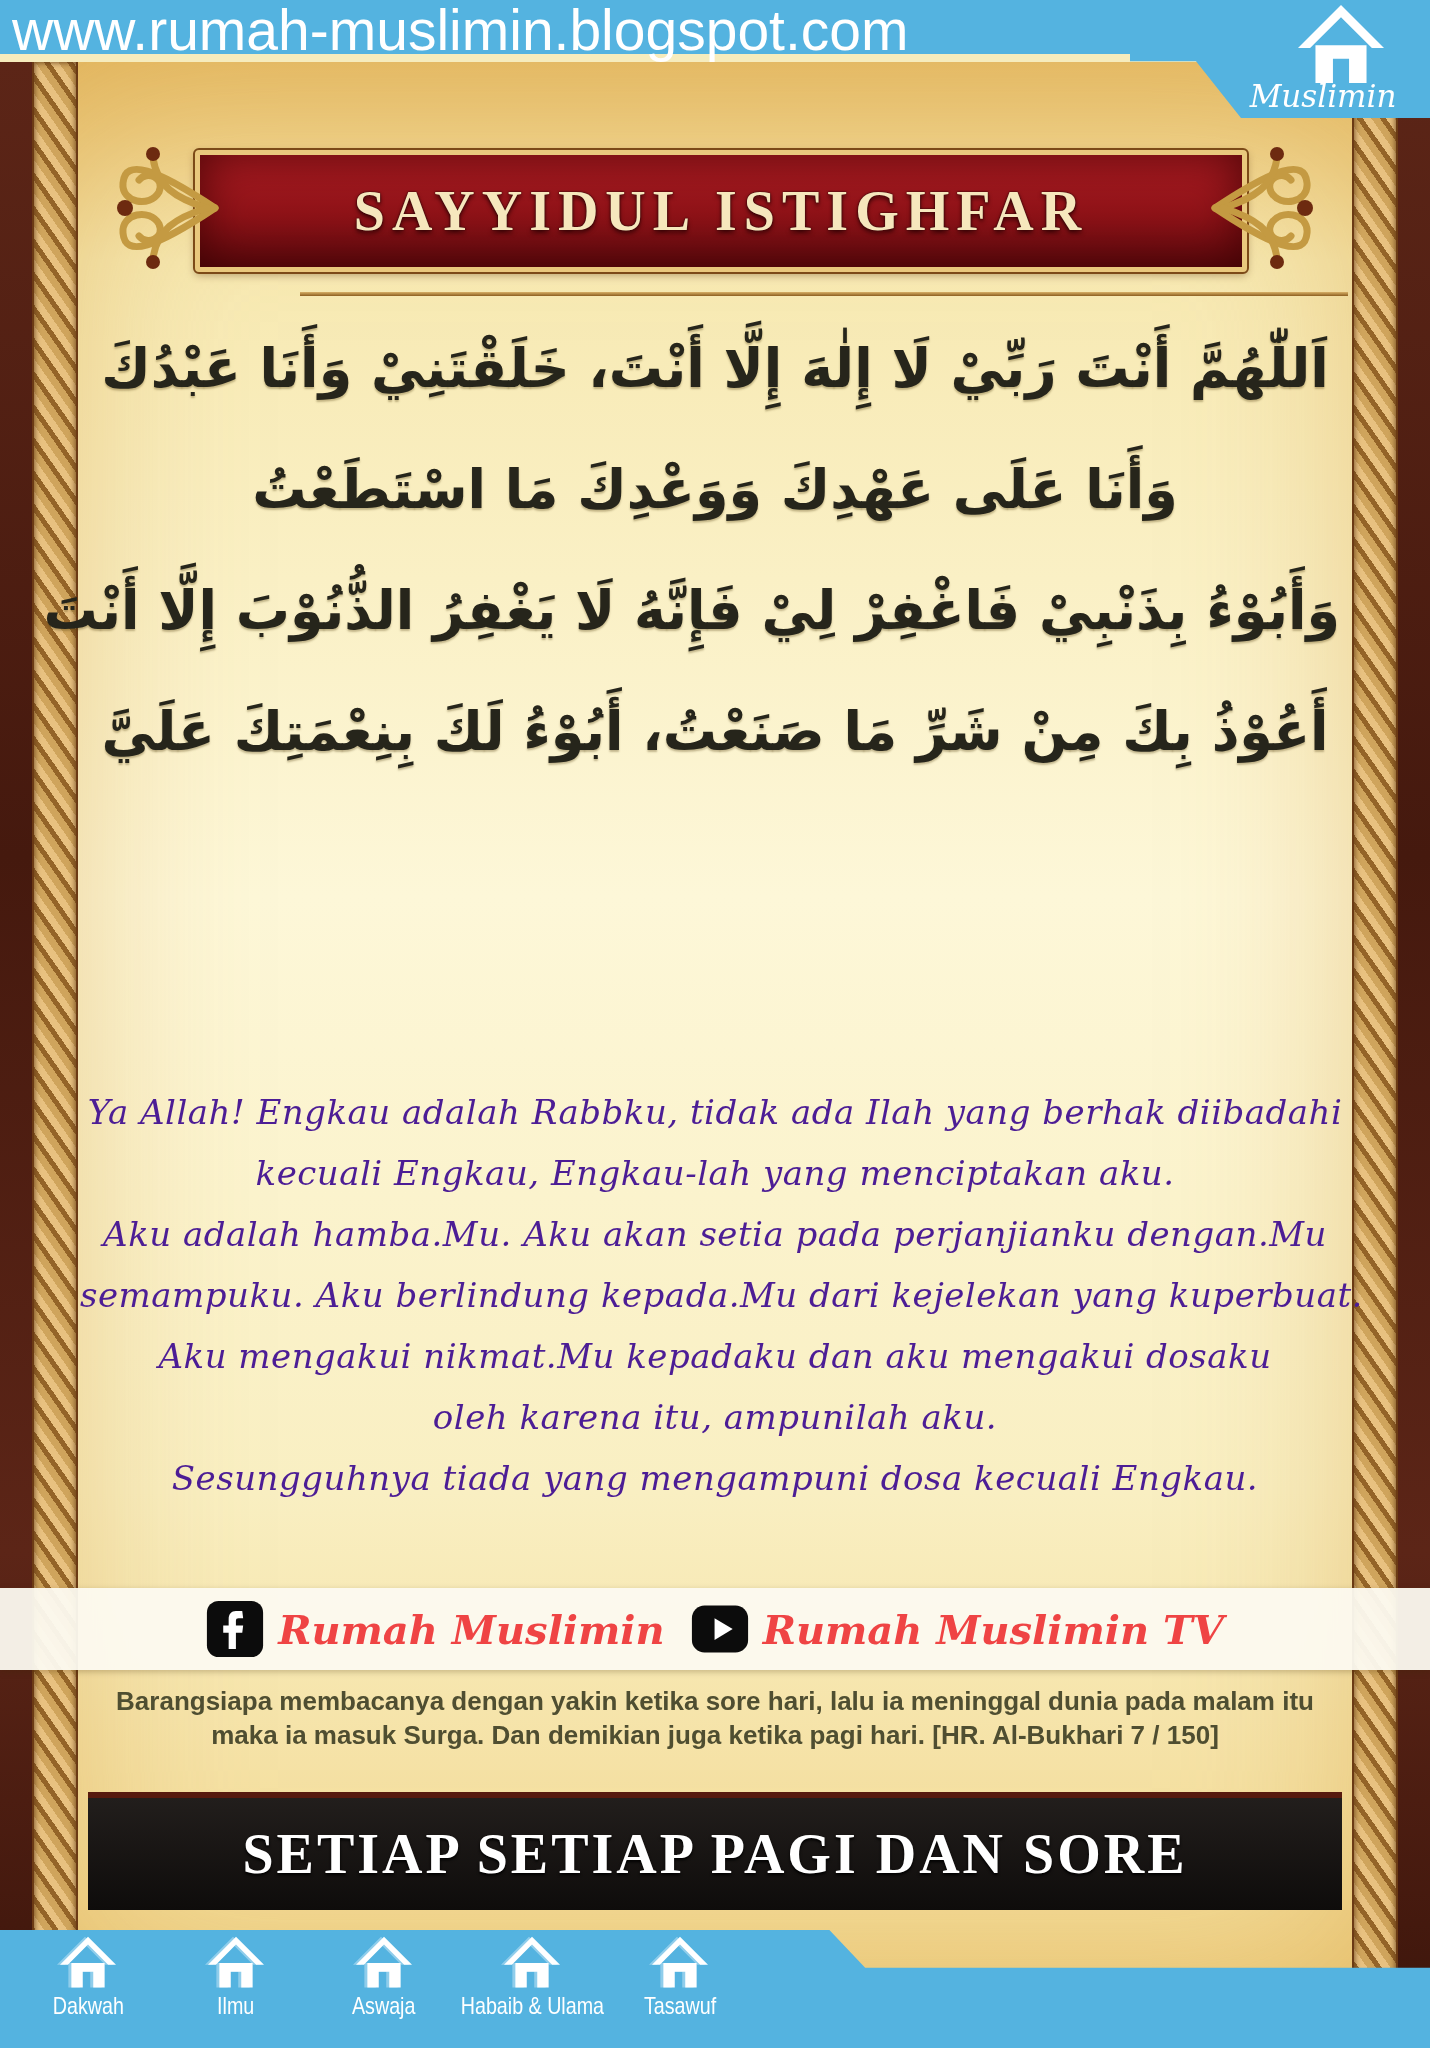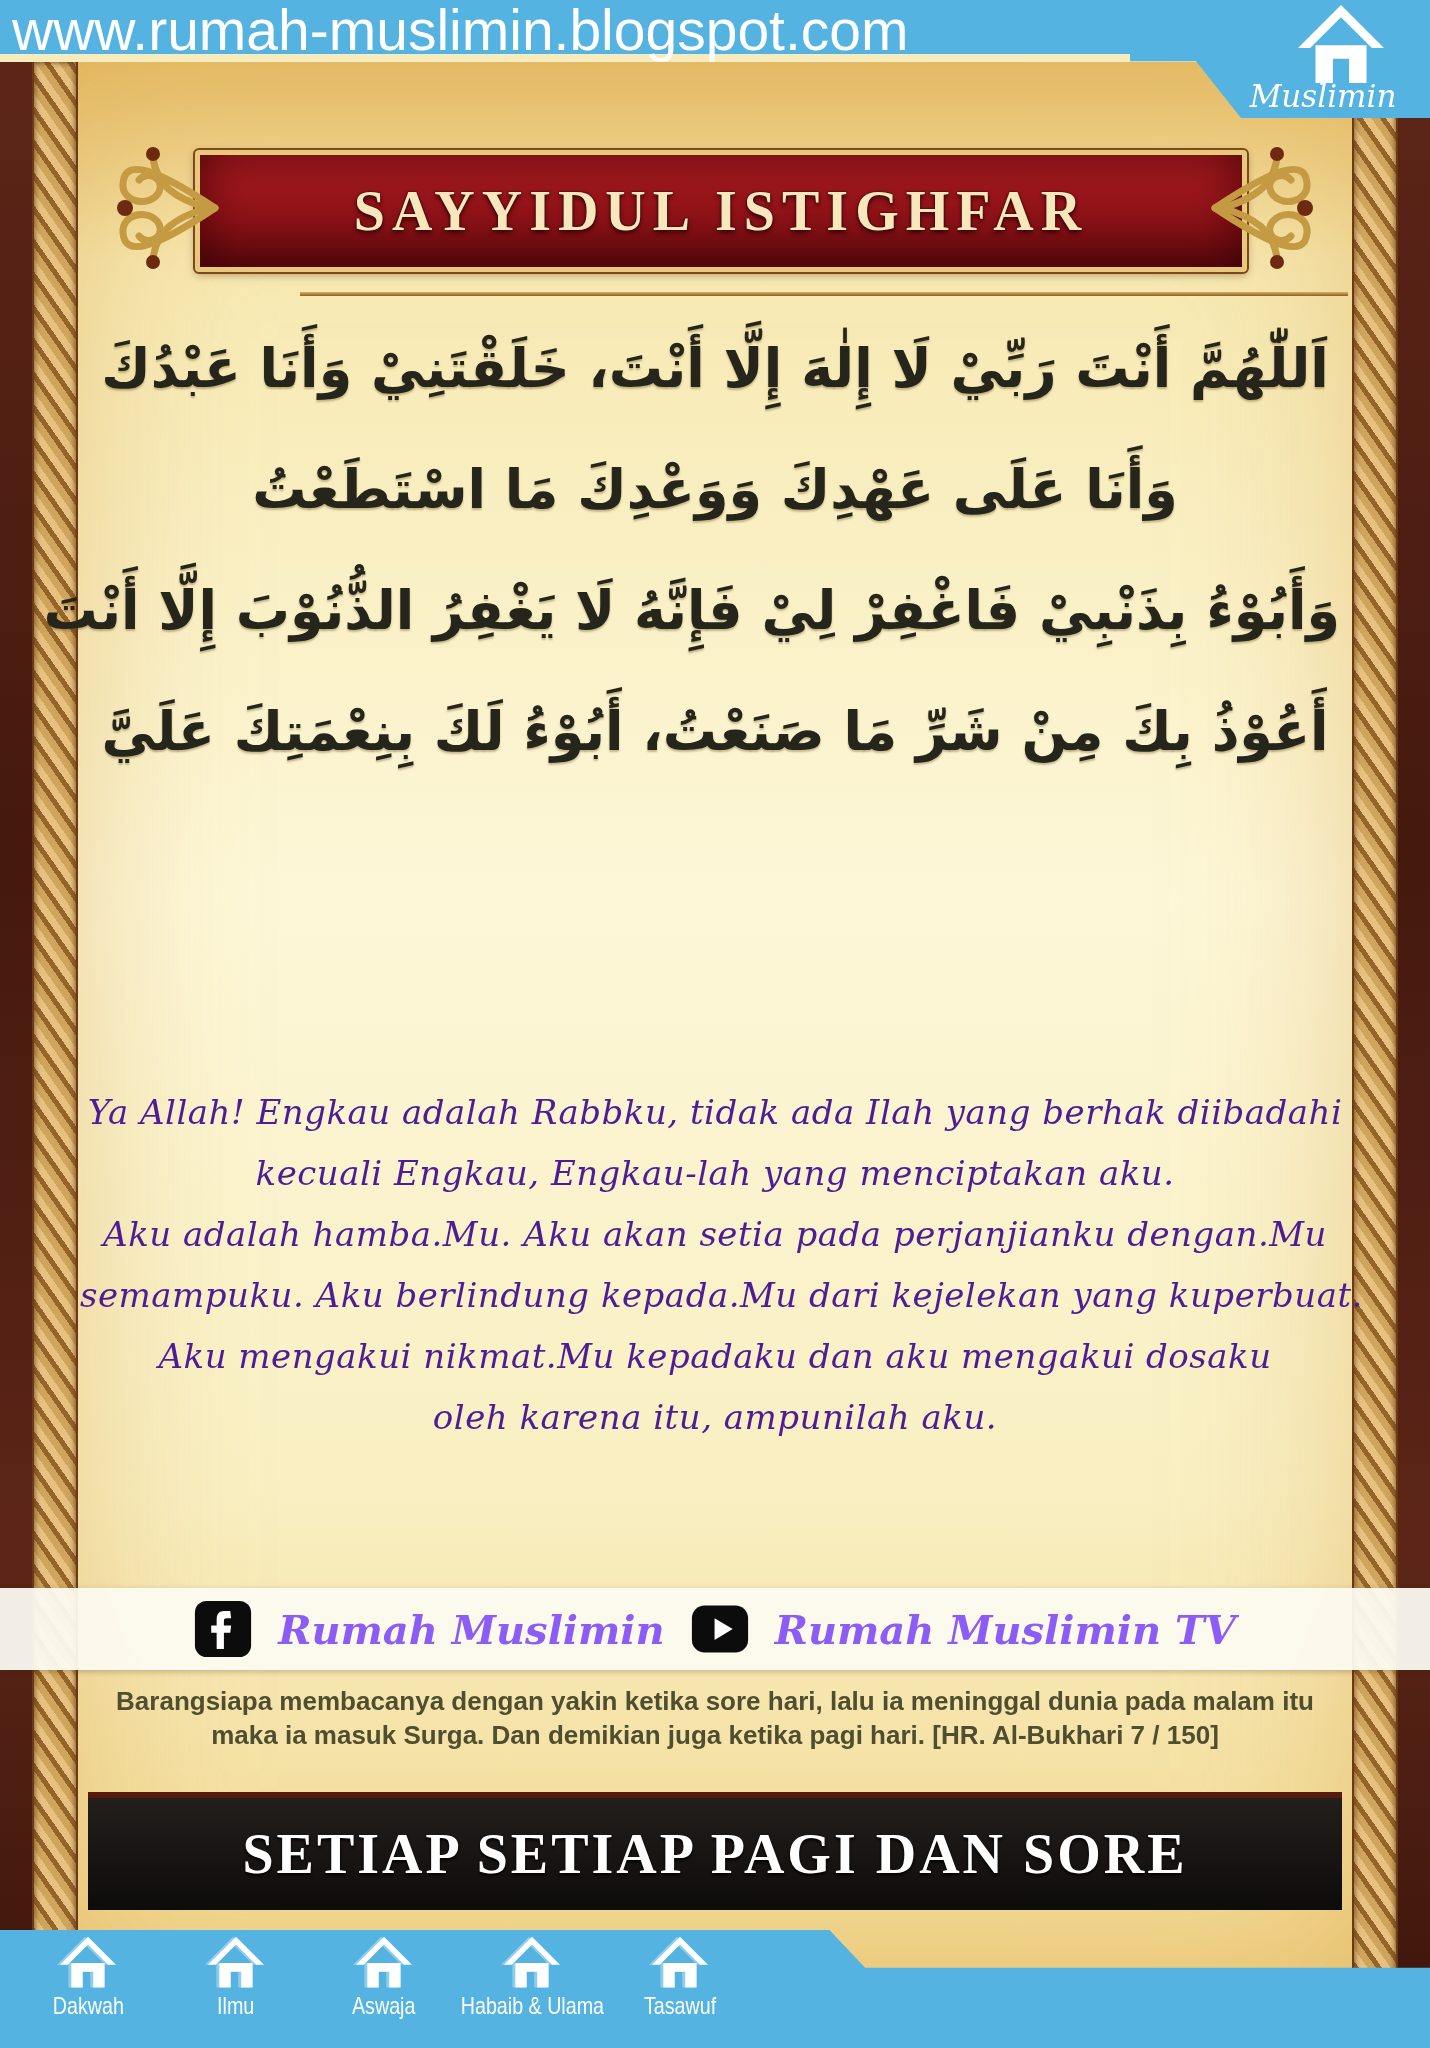--- a/index.html
+++ b/index.html
@@ -41,21 +41,21 @@
   .trans-block{position:absolute;left:80px;right:80px;top:1082px;z-index:3;text-align:center;
     font-family:"DejaVu Serif",serif;font-style:italic;color:#4c1d95;}
   .trans-line{height:61px;line-height:61px;font-size:34px;letter-spacing:.5px;white-space:nowrap;}
 
   
   .social-band{position:absolute;left:0;right:0;top:1588px;height:82px;z-index:5;
     background:rgba(252,250,240,.95);box-shadow:0 2px 6px rgba(60,40,0,.25);
     display:flex;align-items:center;justify-content:center;gap:26px;}
   .social-item{display:flex;align-items:center;gap:14px;}
   .social-label{font-family:"DejaVu Serif",serif;font-style:italic;font-weight:bold;
-    font-size:40px;color:#8b5cf6;white-space:nowrap;margin-left:12px;}
+    font-size:40px;color:#ef4444;white-space:nowrap;}
   .social-icon{width:58px;height:58px;flex:0 0 auto;}
 
   
   .hadith-block{position:absolute;left:90px;right:90px;top:1684px;z-index:3;text-align:center;
     font-family:"Liberation Sans",sans-serif;font-weight:bold;color:#4f4e31;}
   .hadith-line{height:34px;line-height:34px;font-size:26px;}
 
   
   .black-bar{position:absolute;left:88px;right:88px;top:1792px;height:112px;z-index:3;
     background:linear-gradient(180deg,#221e1c,#0e0c0b);border-top:6px solid #571a0e;
@@ -132,20 +132,21 @@
     <div class="arabic-line">أَعُوْذُ بِكَ مِنْ شَرِّ مَا صَنَعْتُ، أَبُوْءُ لَكَ بِنِعْمَتِكَ عَلَيَّ</div>
   </div>
 
   <div class="trans-block">
     <div class="trans-line">Ya Allah! Engkau adalah Rabbku, tidak ada Ilah yang berhak diibadahi</div>
     <div class="trans-line">kecuali Engkau, Engkau-lah yang menciptakan aku.</div>
     <div class="trans-line">Aku adalah hamba.Mu. Aku akan setia pada perjanjianku dengan.Mu</div>
     <div class="trans-line">semampuku. Aku berlindung kepada.Mu dari kejelekan yang kuperbuat.</div>
     <div class="trans-line">Aku mengakui nikmat.Mu kepadaku dan aku mengakui dosaku</div>
     <div class="trans-line">oleh karena itu, ampunilah aku.</div>
+    <div class="trans-line">Sesungguhnya tiada yang mengampuni dosa kecuali Engkau.</div>
   </div>
 
   <div class="social-band">
     <div class="social-item">
       <svg class="social-icon" viewBox="0 0 64 64">
         <rect x="1" y="1" width="62" height="62" rx="13" fill="#0c0c0c"></rect>
         <path fill="#ffffff" d="M40 12 h-7 c-5 0-8 3.4-8 9 v7 h-6 v8 h6 v18 h8 V36 h7 l1-8 h-8 v-5 c0-2.2 1-3 3-3 h5 Z"></path>
       </svg>
       <span class="social-label">Rumah Muslimin</span>
     </div>

